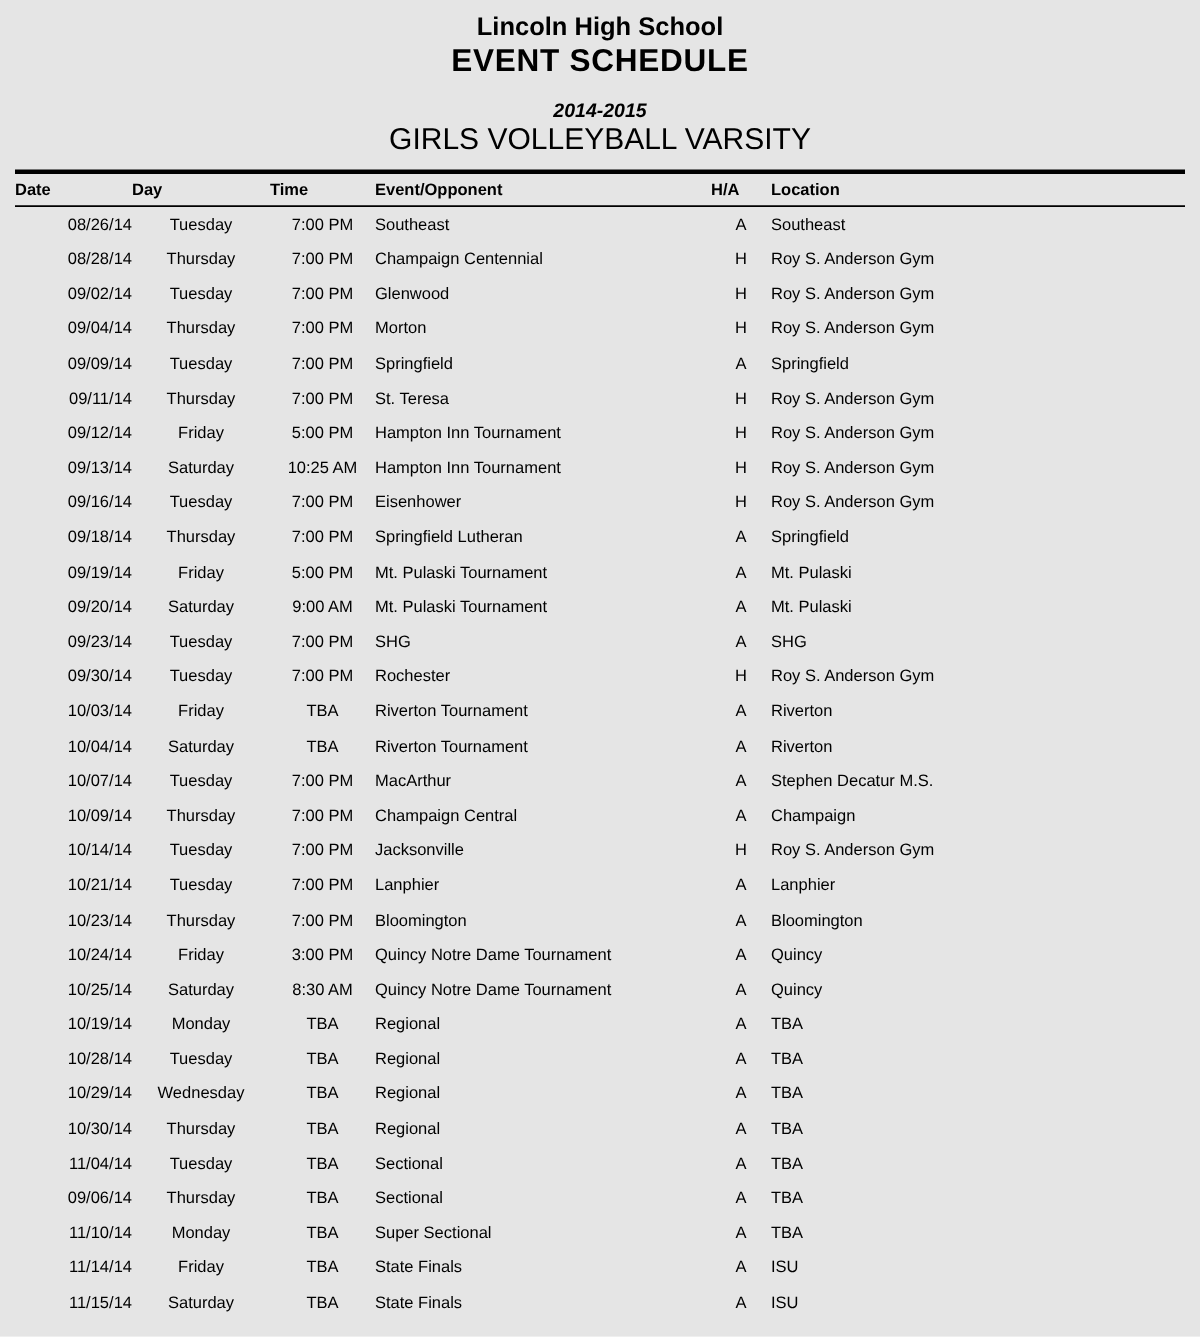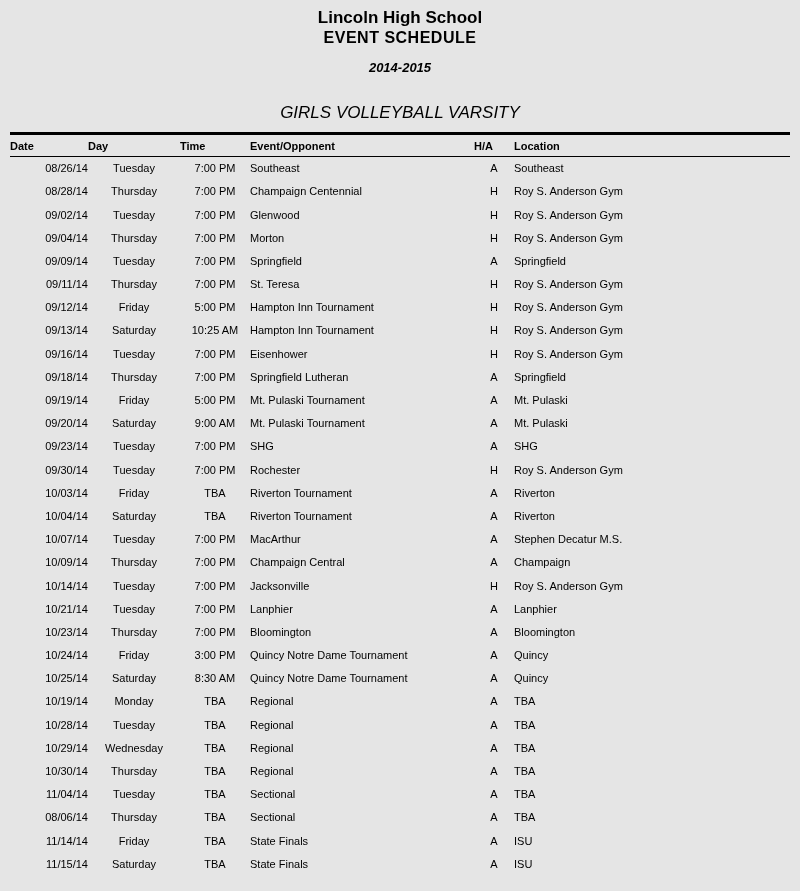--- a/index.html
+++ b/index.html
@@ -17,37 +17,35 @@
     box-sizing: border-box;
     padding-top: 8px;
   }
   .doc-header { text-align: center; }
   .school-name {
     font-size: 17px;
     font-weight: bold;
     line-height: 1.2;
   }
   .doc-title {
-    font-size: 16px;
+    font-size: 21px;
     font-weight: bold;
     line-height: 1.2;
     letter-spacing: 0.5px;
   }
   .season {
     margin-top: 12px;
     font-size: 13px;
     font-weight: bold;
     font-style: italic;
     line-height: 1.2;
   }
   .subtitle {
-    font-size: 17px;
-    font-style: italic;
+    font-size: 20px;
     line-height: 1.2;
-    margin-top: 28px;
   }
   .rule-thick {
     border: none;
     border-top: 3px solid #000000;
     margin: 8px 10px 0 10px;
   }
   table.schedule {
     width: 780px;
     margin: 0 10px;
     border-collapse: collapse;
@@ -332,24 +330,32 @@
         </tr>
         <tr>
           <td class="c-date">11/04/14</td>
           <td class="c-day">Tuesday</td>
           <td class="c-time">TBA</td>
           <td class="c-event">Sectional</td>
           <td class="c-ha">A</td>
           <td class="c-loc">TBA</td>
         </tr>
         <tr>
-          <td class="c-date">08/06/14</td>
+          <td class="c-date">09/06/14</td>
           <td class="c-day">Thursday</td>
           <td class="c-time">TBA</td>
           <td class="c-event">Sectional</td>
+          <td class="c-ha">A</td>
+          <td class="c-loc">TBA</td>
+        </tr>
+        <tr>
+          <td class="c-date">11/10/14</td>
+          <td class="c-day">Monday</td>
+          <td class="c-time">TBA</td>
+          <td class="c-event">Super Sectional</td>
           <td class="c-ha">A</td>
           <td class="c-loc">TBA</td>
         </tr>
         <tr>
           <td class="c-date">11/14/14</td>
           <td class="c-day">Friday</td>
           <td class="c-time">TBA</td>
           <td class="c-event">State Finals</td>
           <td class="c-ha">A</td>
           <td class="c-loc">ISU</td>

